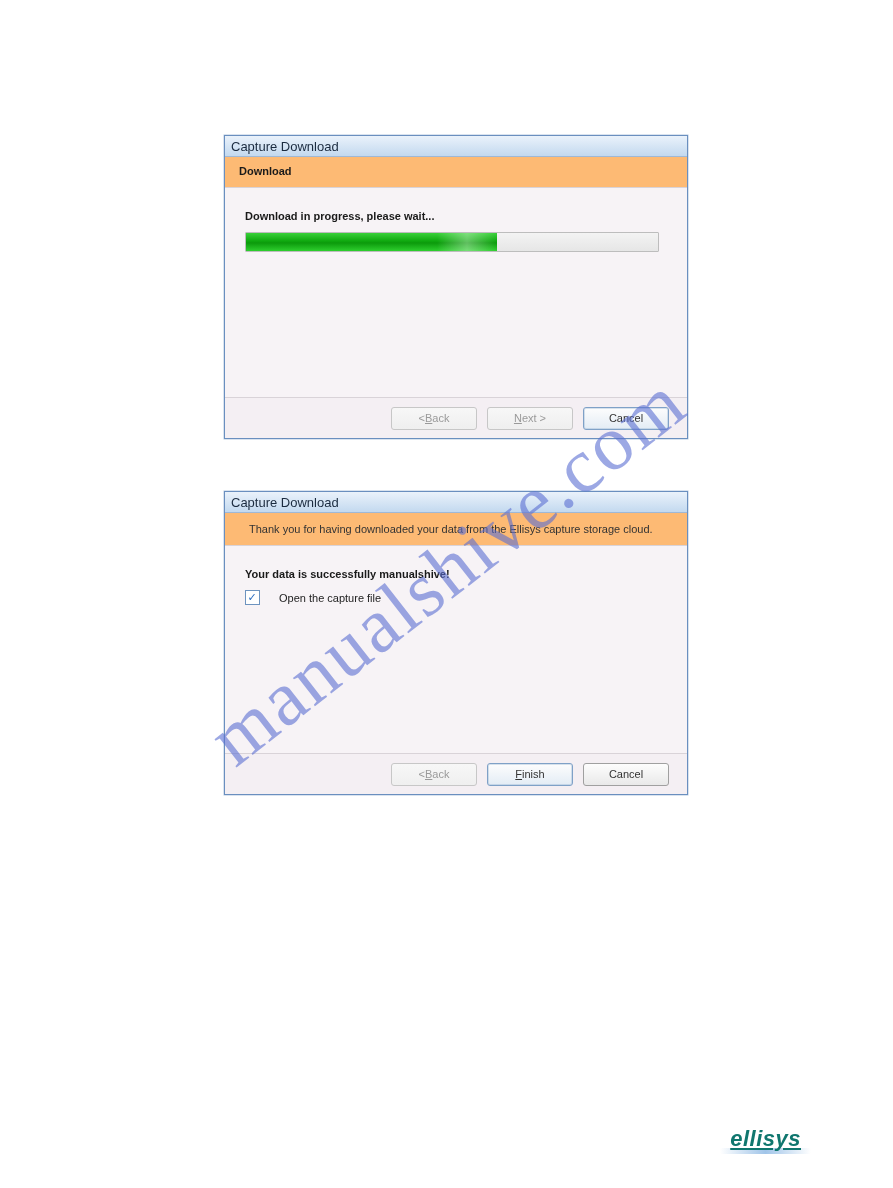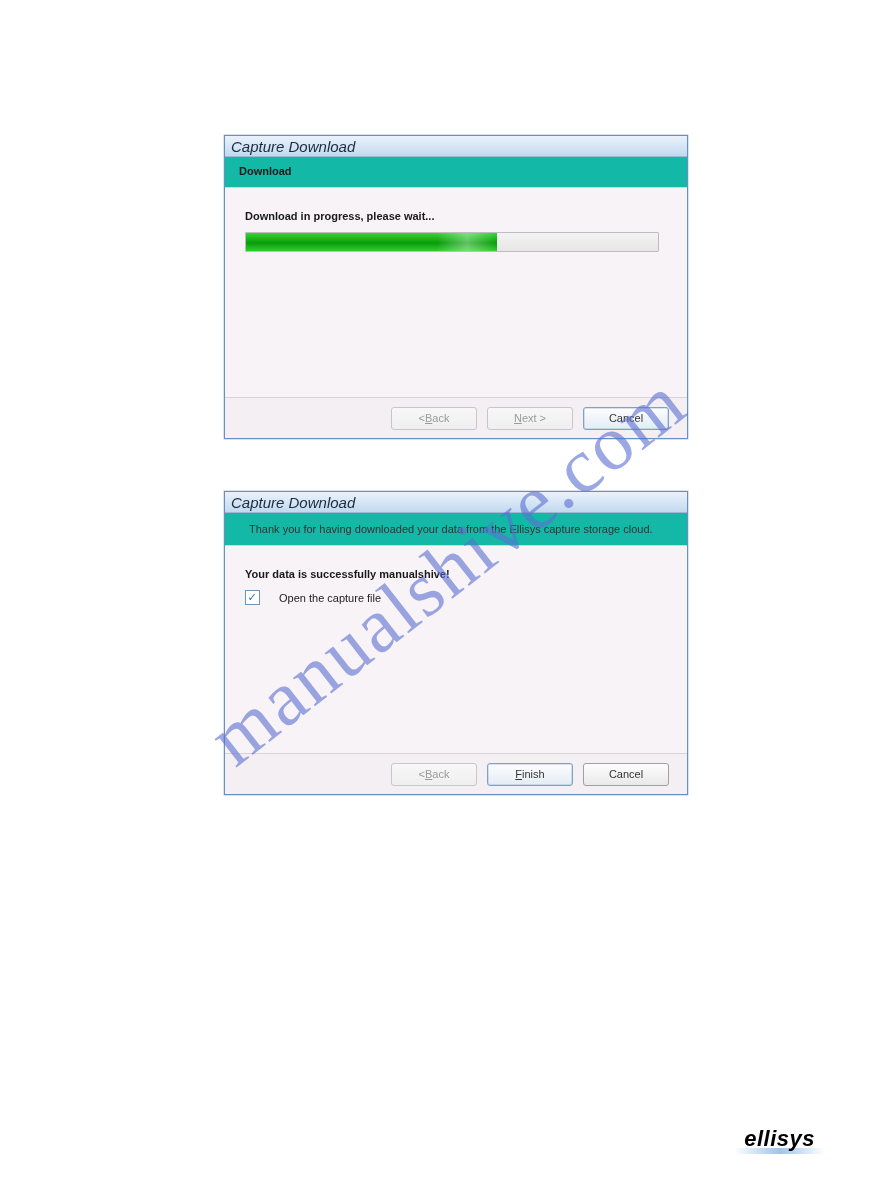--- a/index.html
+++ b/index.html
@@ -28,28 +28,27 @@
   }
   .dialog.d1 { left: 224px; top: 135px; height: 302px; }
   .dialog.d2 { left: 224px; top: 491px; height: 302px; }
   .titlebar {
     height: 20px;
     background: linear-gradient(to bottom, #eaf2fb 0%, #c3d9ef 100%);
     border-bottom: 1px solid #9fb8d6;
     padding-left: 6px;
     display: flex;
     align-items: center;
-    font-size: 15px;
+    font-size: 13px;
     color: #1b2b3f;
-    font-style: italic;
   }
   .header {
     padding: 8px 14px 10px 14px;
     border-bottom: 1px solid #d9d3d8;
-    background: #14b8a6;
+    background: #fdba74;
   }
   .header .h-title {
     font-weight: bold;
     font-size: 11px;
     color: #1a1a1a;
   }
   .header .h-sub {
     font-size: 11px;
     color: #333;
     margin-top: 2px;
@@ -162,28 +161,29 @@
     letter-spacing: 2px;
     color: rgba(90, 110, 210, 0.6);
     white-space: nowrap;
     pointer-events: none;
     user-select: none;
     z-index: 50;
     font-weight: 400;
   }
   .brand {
     position: absolute;
-    right: 78px;
+    right: 92px;
     bottom: 36px;
     font-family: "Trebuchet MS", "Segoe UI", sans-serif;
     font-size: 22px;
     font-style: italic;
     font-weight: bold;
-    color: #000000;
+    color: #0f766e;
     letter-spacing: 0.5px;
+    text-decoration: underline;
   }
   .brand .rule {
     position: absolute;
     left: -10px; right: -10px;
     height: 6px;
     bottom: -2px;
     background: linear-gradient(to right, rgba(150,190,230,0.0), rgba(150,190,230,0.9), rgba(150,190,230,0.0));
     border-radius: 2px;
     z-index: -1;
   }

